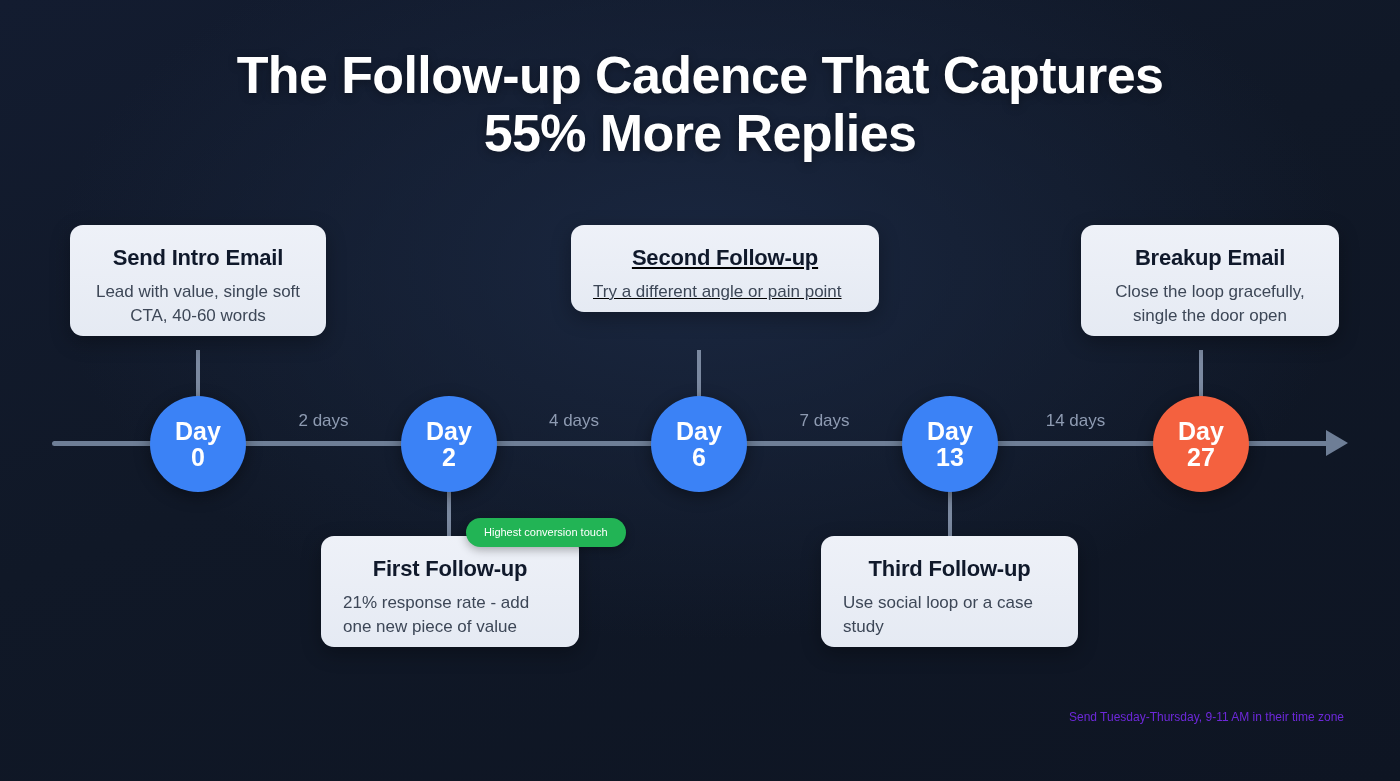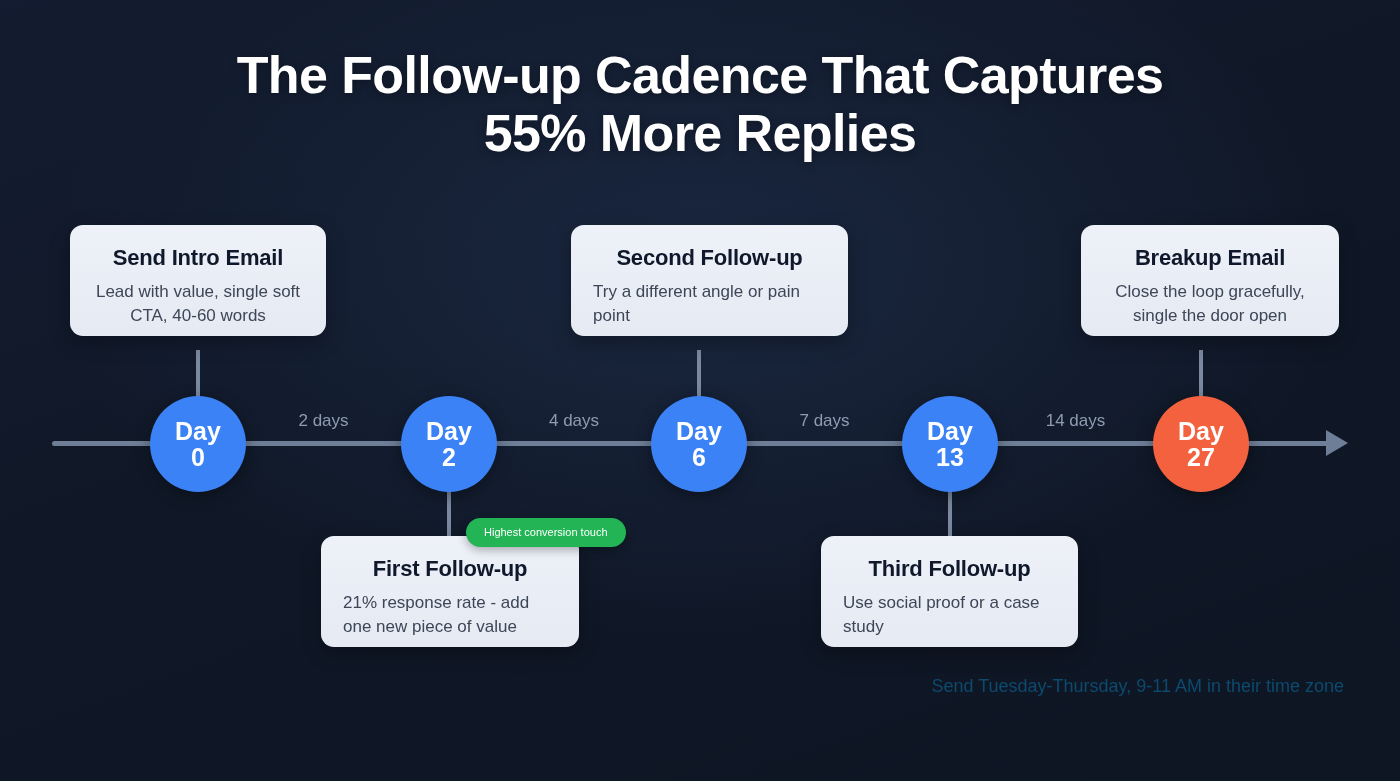--- a/index.html
+++ b/index.html
@@ -75,22 +75,22 @@
   #badge {
     position:absolute; left:466px; top:518px;
     background:#22b455; color:#ffffff;
     font-size:11px; padding:8px 18px 9px; border-radius:20px;
     white-space:nowrap; box-shadow:0 3px 10px rgba(0,0,0,0.3);
     z-index:5;
   }
 
   
   #footer {
-    position:absolute; right:56px; top:676px;
-    color:#0c4a6e; font-size:18px; white-space:nowrap;
+    position:absolute; right:56px; top:710px;
+    color:#6d28d9; font-size:12px; white-space:nowrap;
   }
 </style>
 </head>
 <body>
 
 <div id="title">
   <span class="line">The Follow-up Cadence That Captures</span>
   <span class="line">55% More Replies</span>
 </div>
 
@@ -136,27 +136,27 @@
   </div>
 <div id="cards">
     <div class="card center" style="left: 70px; top: 225px; width: 256px;">
       <div class="card-title">Send Intro Email</div>
       <div class="card-desc">Lead with value, single soft CTA, 40-60 words</div>
     </div>
     <div class="card left" style="left: 321px; top: 536px; width: 258px;">
       <div class="card-title">First Follow-up</div>
       <div class="card-desc">21% response rate - add one new piece of value</div>
     </div>
-    <div class="card left" style="left: 571px; top: 225px; width: 277px;">
+    <div class="card left" style="left: 571px; top: 225px; width: 308px; text-decoration: underline;">
       <div class="card-title">Second Follow-up</div>
       <div class="card-desc">Try a different angle or pain point</div>
     </div>
     <div class="card left" style="left: 821px; top: 536px; width: 257px;">
       <div class="card-title">Third Follow-up</div>
-      <div class="card-desc">Use social proof or a case study</div>
+      <div class="card-desc">Use social loop or a case study</div>
     </div>
     <div class="card center" style="left: 1072px; top: 225px; width: 258px; margin-left: 9px;">
       <div class="card-title">Breakup Email</div>
       <div class="card-desc">Close the loop gracefully, single the door open</div>
     </div>
   </div>
 
 <div id="badge">Highest conversion touch</div>
 
 <div id="footer">Send Tuesday-Thursday, 9-11 AM in their time zone</div>

